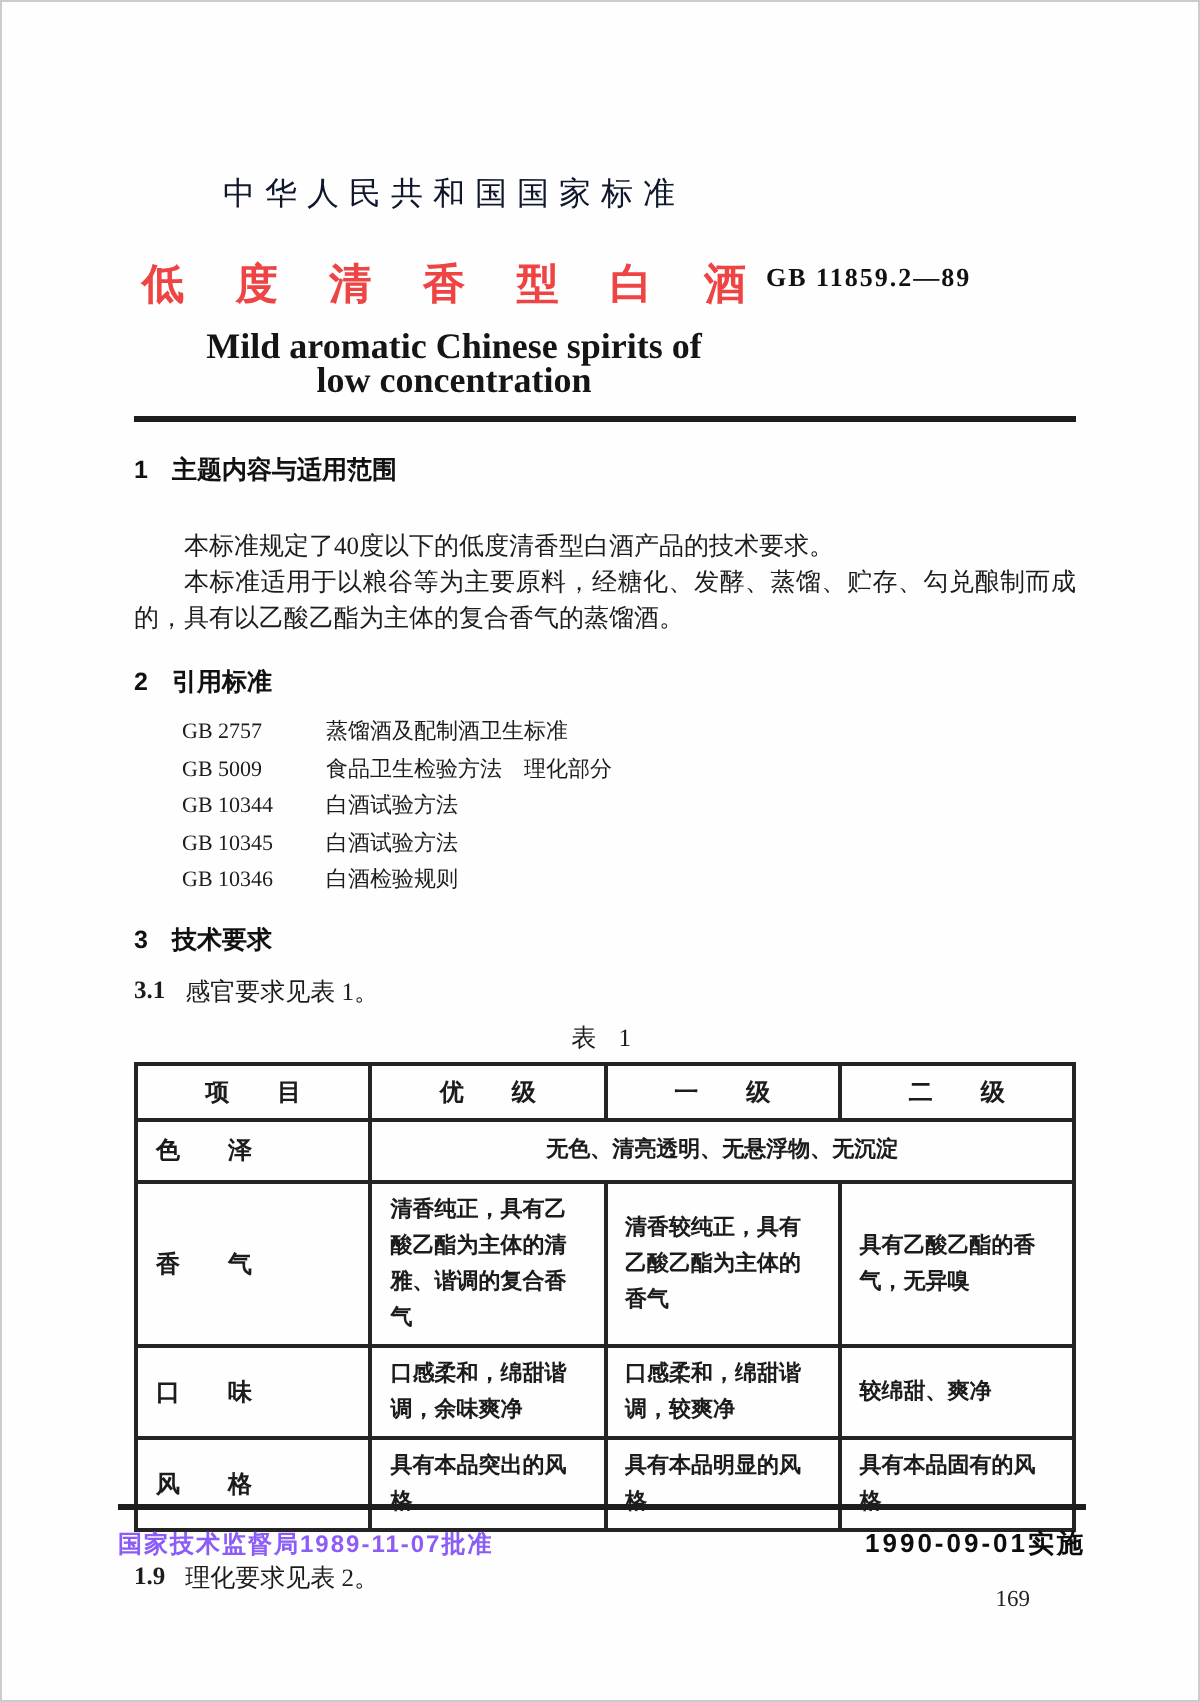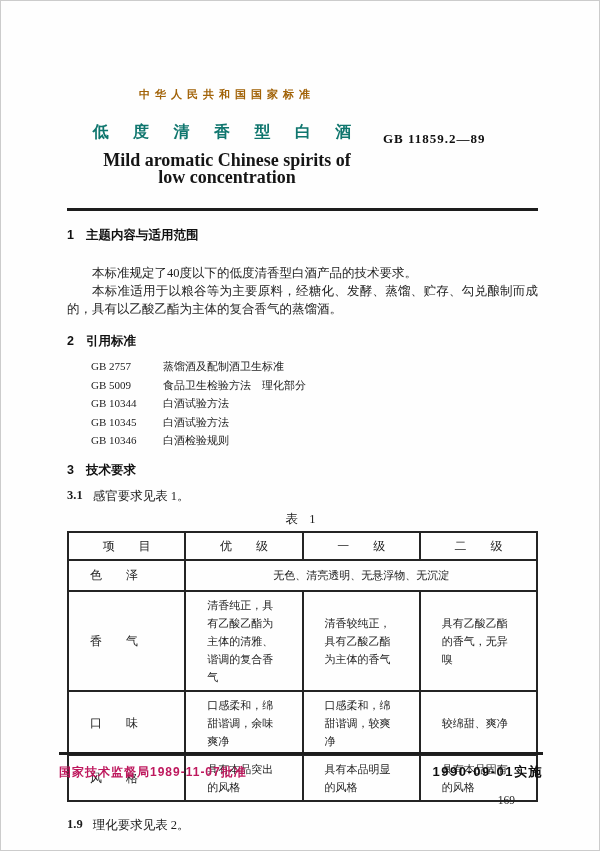--- a/index.html
+++ b/index.html
@@ -11,26 +11,26 @@
     background:#fefefe;
     color:#1c1c1c;
     font-family:"Liberation Serif", serif;
     overflow:hidden;
     border:1px solid #cccccc;
   }
   
   .header-block { position:absolute; top:86px; left:66px; width:320px; text-align:center; }
   .org-title {
     font-family:"Liberation Sans", sans-serif;
-    font-weight:bold; font-size:11px; letter-spacing:5px; color:#a16207;
+    font-weight:normal; font-size:16px; letter-spacing:5px; color:#0f172a;
   }
   .cn-title {
     margin-top:20px;
     font-family:"Liberation Sans", sans-serif;
-    font-weight:bold; font-size:16px; letter-spacing:10px; color:#0f766e;
+    font-weight:bold; font-size:21px; letter-spacing:10px; color:#ef4444;
   }
   .en-title {
     margin-top:9px;
     font-family:"Liberation Serif", serif;
     font-weight:bold; font-size:18px; line-height:17px; color:#151515;
   }
   .std-code {
     position:absolute; top:130px; left:382px;
     font-family:"Liberation Serif", serif;
     font-weight:bold; font-size:13px; letter-spacing:1px; color:#111;
@@ -59,41 +59,41 @@
   .tbl-caption { margin-top:6px; text-align:center; font-size:12.5px; letter-spacing:4px; }
   
   table.sensory {
     margin-top:3px;
     width:471px;
     border-collapse:collapse;
     table-layout:fixed;
   }
   table.sensory th, table.sensory td {
     border:2px solid #242424;
-    font-weight:normal;
+    font-weight:bold;
     font-size:11px;
     line-height:18px;
     vertical-align:middle;
-    padding:4px 21px;
+    padding:4px 9px;
     text-align:left;
   }
   table.sensory th { text-align:center; height:28px; font-size:12px; }
   table.sensory td.item { text-align:left; font-size:12px; }
   table.sensory td.center { text-align:center; }
   tr.r-color td { height:31px; }
   tr.r-aroma td { height:62px; }
   tr.r-taste td { height:43px; }
   tr.r-style td { height:30px; }
   
   .footer { position:absolute; left:58px; top:751px; width:484px; }
   .footer-rule { height:2.5px; background:#1d1d1d; }
   .footer-row { margin-top:8px; display:flex; justify-content:space-between; align-items:baseline; }
   .approved {
     font-family:"Liberation Sans", sans-serif;
-    font-weight:bold; font-size:12px; letter-spacing:1px; color:#be185d;
+    font-weight:bold; font-size:12px; letter-spacing:1px; color:#8b5cf6;
   }
   .implemented {
     font-family:"Liberation Sans", sans-serif;
     font-weight:bold; font-size:13px; letter-spacing:1.5px; color:#0d0d0d;
   }
   .page-number {
     position:absolute; top:793px; right:84px;
     font-size:11.5px; color:#222;
   }
 </style>

